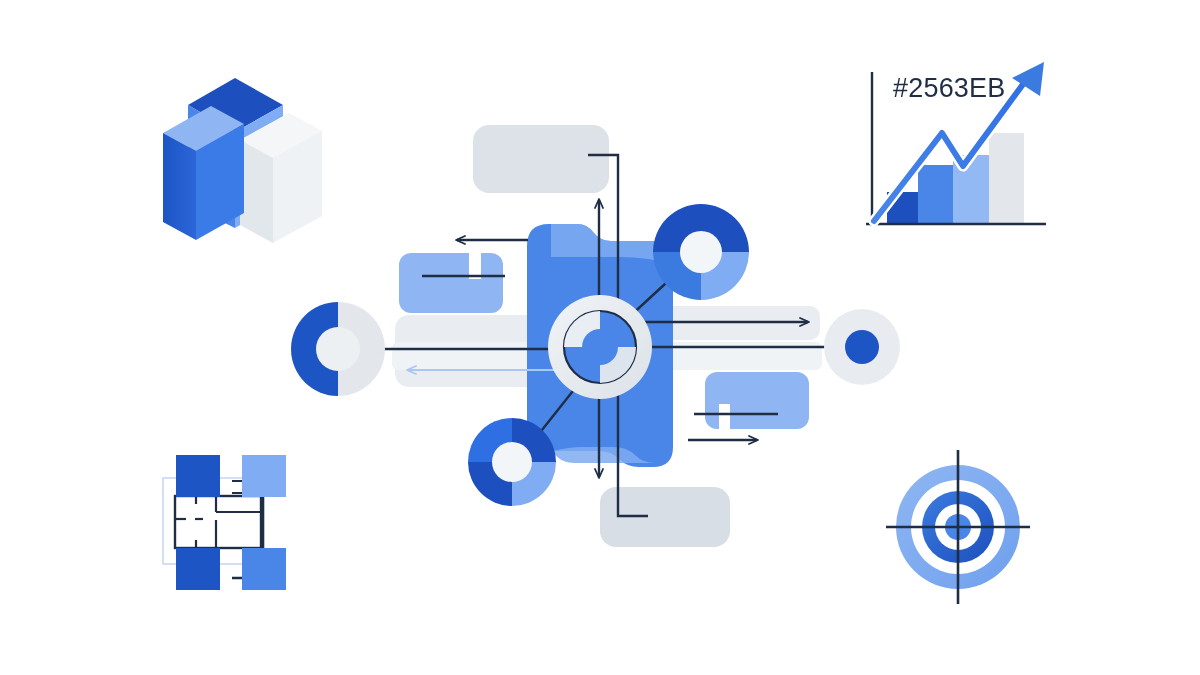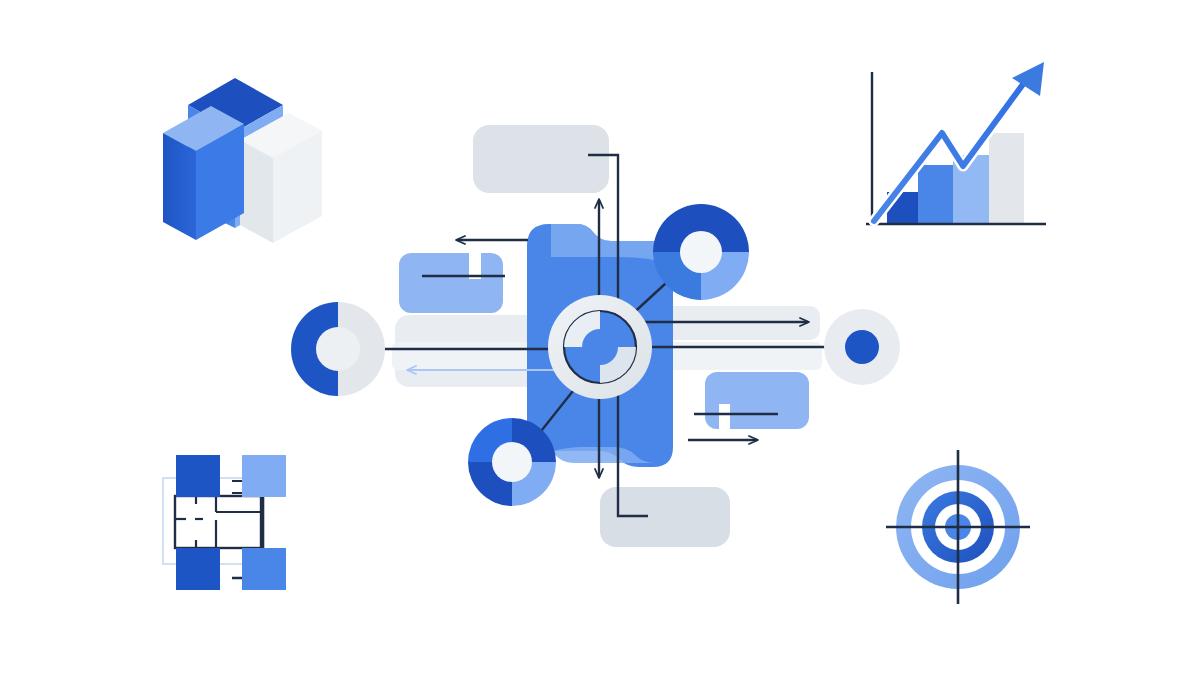--- a/index.html
+++ b/index.html
@@ -206,14 +206,15 @@
     <g>
       <circle cx="600" cy="347" r="52" fill="url(#gHub)"></circle>
       <circle cx="600" cy="347" r="36" fill="#4A86E8" stroke="#1F2D45" stroke-width="2.2"></circle>
       <path d="M600,347 L600,311 A36,36 0 0,0 564,347 Z" fill="#E9EEF4"></path>
       <path d="M600,347 L636,347 A36,36 0 0,1 600,383 Z" fill="#DCE4EE"></path>
       <circle cx="600" cy="347" r="18" fill="#4A86E8"></circle>
     </g>
 
   </svg>
 
+  <div class="hex-label">#2563EB</div>
 
 </div>
 
 </body></html>

